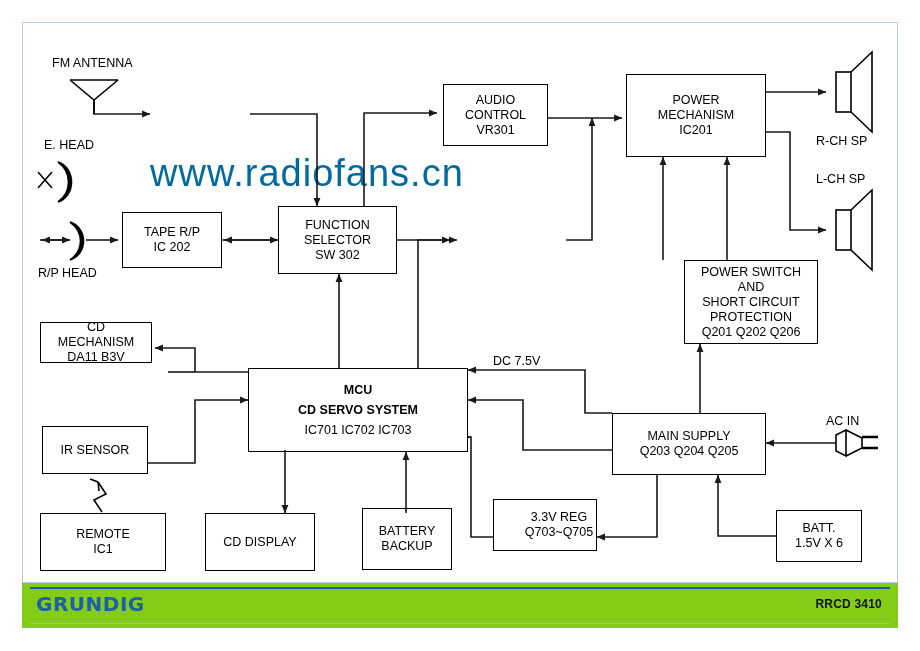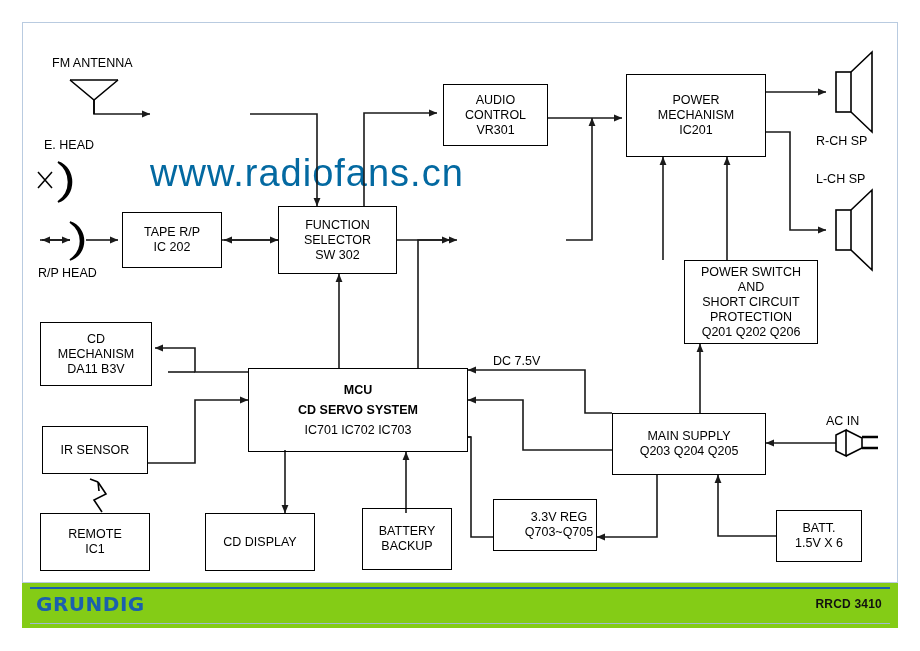--- a/index.html
+++ b/index.html
@@ -246,31 +246,31 @@
   </div>
 
   <div class="box" style="left:684px;top:260px;width:134px;height:84px;">
     <span class="ln">POWER SWITCH</span>
     <span class="ln">AND</span>
     <span class="ln">SHORT CIRCUIT</span>
     <span class="ln">PROTECTION</span>
     <span class="ln">Q201   Q202   Q206</span>
   </div>
 
-  <div class="box" style="left:40px;top:322px;width:112px;height:64px;">
+  <div class="box" style="left:40px;top:322px;width:112px;height:41px;">
     <span class="ln">CD</span>
     <span class="ln">MECHANISM</span>
     <span class="ln">DA11 B3V</span>
   </div>
 
   <div class="box" style="left:42px;top:426px;width:106px;height:48px;">
     <span class="ln">IR SENSOR</span>
   </div>
 
-  <div class="box" style="left:40px;top:513px;width:110px;height:58px;">
+  <div class="box" style="left:40px;top:513px;width:126px;height:58px;">
     <span class="ln">REMOTE</span>
     <span class="ln">IC1</span>
   </div>
 
   <div class="box" style="left:248px;top:368px;width:220px;height:84px;line-height:20px;">
     <span class="ln b">MCU</span>
     <span class="ln b">CD SERVO SYSTEM</span>
     <span class="ln">IC701    IC702    IC703</span>
   </div>
 

